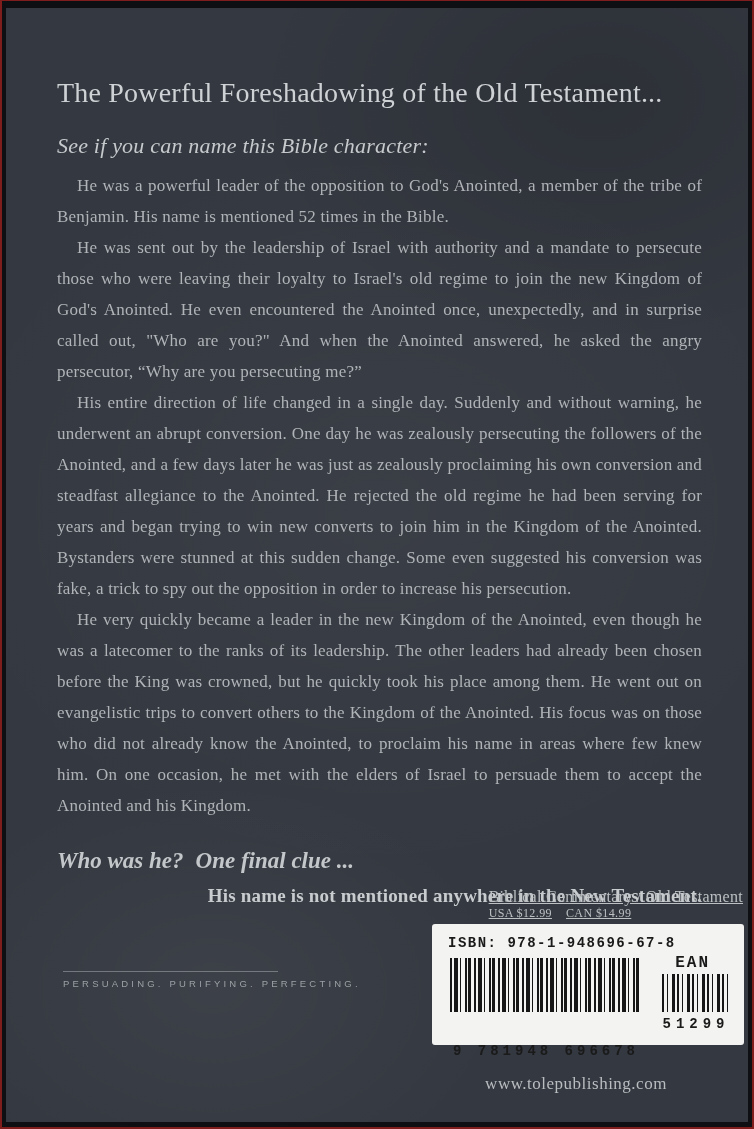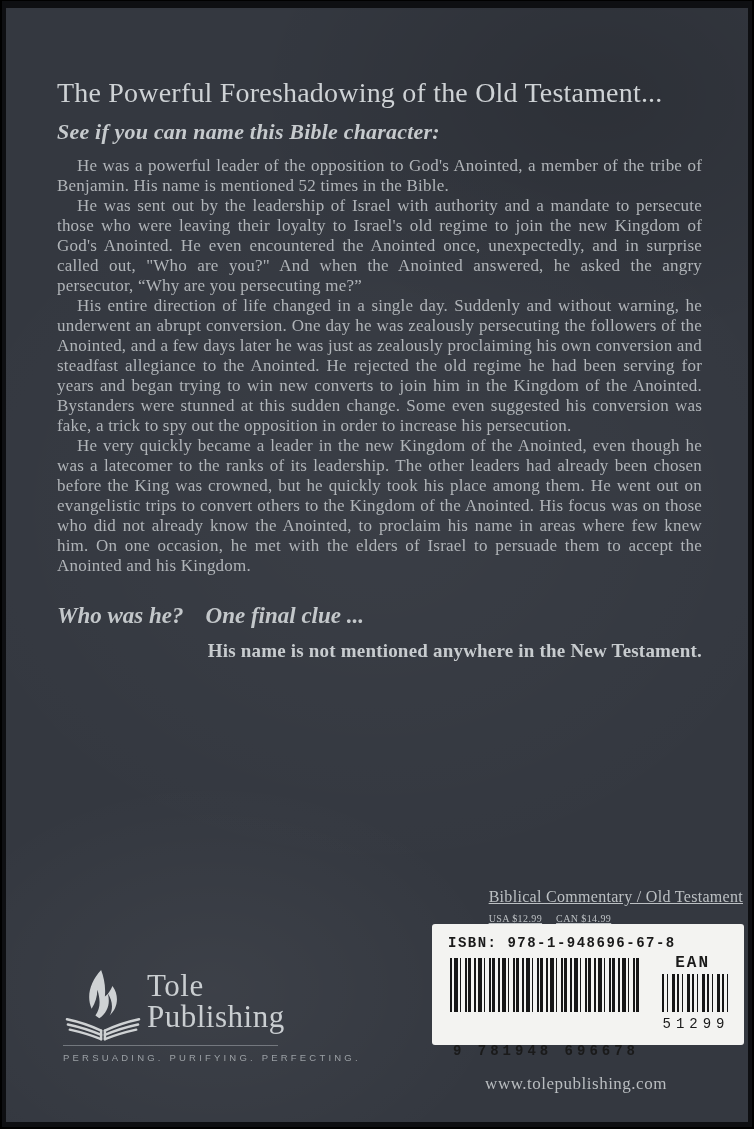--- a/index.html
+++ b/index.html
@@ -1,21 +1,21 @@
 <!DOCTYPE html>
 <html><head>
 <meta charset="utf-8">
 <style>
   * { margin: 0; padding: 0; box-sizing: border-box; }
   html, body { background: #ffffff; }
   .page {
     position: relative;
     width: 754px;
     height: 1129px;
-    background: #000000;
+    background: #7f1d1d;
     overflow: hidden;
     font-family: "Liberation Serif", serif;
   }
   .frame {
     position: absolute;
     top: 1px; left: 2px; right: 2px; bottom: 2px;
     background: #0e0f12;
   }
   .cover {
     position: absolute;
@@ -36,59 +36,59 @@
   .title {
     font-size: 28px;
     font-weight: 400;
     color: #ced2d5;
     letter-spacing: 0.2px;
     line-height: 1.2;
   }
   .subtitle {
     font-size: 22px;
     font-style: italic;
-    font-weight: 700;
+    font-weight: 400;
     color: #c6cacd;
-    margin-top: 9px;
+    margin-top: 23px;
     letter-spacing: 0.2px;
   }
   .body-copy { margin-top: 11px; }
   .body-copy p {
     font-size: 17px;
-    line-height: 20px;
+    line-height: 31px;
     text-align: justify;
     text-indent: 20px;
     color: #b0b4b8;
     letter-spacing: 0.2px;
   }
   .clue-line {
     margin-top: 27px;
     font-size: 23px;
     font-style: italic;
     font-weight: 600;
     color: #c3c7ca;
   }
-  .clue-line .clue-rest { margin-left: 22px; }
+  .clue-line .clue-rest { margin-left: 12px; }
   .final-clue {
     margin-top: 11px;
     font-size: 19px;
     font-weight: 700;
     color: #c8cccf;
     letter-spacing: 0.2px;
     text-align: right;
   }
   .meta {
     position: absolute;
     top: 888px;
     right: 11px;
     color: #bcc0c3;
     text-decoration: underline;
   }
   .meta .category { font-size: 16px; letter-spacing: 0.3px; }
-  .meta .prices { font-size: 10px; margin-top: 7px; letter-spacing: 0.4px; }
+  .meta .prices { font-size: 12px; letter-spacing: 0.4px; }
   .meta .prices .price-can { margin-left: 14px; }
   .barcode-box {
     position: absolute;
     top: 924px;
     right: 10px;
     width: 312px;
     height: 121px;
     background: #f3f3f1;
     border-radius: 3px;
     font-family: "Liberation Mono", "DejaVu Sans Mono", monospace;
@@ -138,21 +138,21 @@
       #161616 0px, #161616 2px, #f3f3f1 2px, #f3f3f1 5px,
       #161616 5px, #161616 6px, #f3f3f1 6px, #f3f3f1 10px,
       #161616 10px, #161616 13px, #f3f3f1 13px, #f3f3f1 15px);
   }
   .addon-digits {
     position: absolute;
     left: 224px; top: 92px;
     width: 80px;
     text-align: center;
     font-size: 14px;
-    font-weight: 400;
+    font-weight: 700;
     letter-spacing: 5px;
     white-space: nowrap;
   }
   .publisher-logo {
     position: absolute;
     left: 63px;
     top: 968px;
     width: 230px;
     color: #c9cccf;
   }
@@ -224,38 +224,18 @@
   <div class="barcode-box">
     <div class="isbn-line">ISBN: 978-1-948696-67-8</div>
     <div class="ean-label">EAN</div>
     <div class="main-bars"></div>
     <div class="main-digits">9 781948 696678</div>
     <div class="addon-bars"></div>
     <div class="addon-digits">51299</div>
   </div>
 
   <div class="publisher-logo">
-    <div class="logo-row">
-      <span class="logo-icon">
-        <svg viewBox="0 0 84 78" width="80" height="74" aria-hidden="true">
-          <path fill="#cfd2d4" d="M40 2 C29 14 24 29 30 43 C34 37 36 30 36 23 C39 32 40 42 34 50 L38 53 C47 47 50 37 47 27 C52 34 53 43 49 50 C57 43 60 30 52 19 C50 24 47 28 44 30 C45 19 43 10 40 2 Z"></path>
-          <g stroke="#cfd2d4" stroke-width="2.6" fill="none" stroke-linecap="round">
-            <path d="M4 54 Q23 58 40 66"></path>
-            <path d="M5 59.5 Q24 63.5 40 70.5"></path>
-            <path d="M7 65 Q25 69 40 75"></path>
-            <path d="M80 54 Q61 58 44 66"></path>
-            <path d="M79 59.5 Q60 63.5 44 70.5"></path>
-            <path d="M77 65 Q59 69 44 75"></path>
-            <path d="M40 66 L40 75 M44 66 L44 75"></path>
-          </g>
-        </svg>
-      </span>
-      <div class="logo-wordmark">
-        <div>Tole</div>
-        <div>Publishing</div>
-      </div>
-    </div>
     <div class="logo-rule"></div>
     <div class="logo-tagline">PERSUADING. PURIFYING. PERFECTING.</div>
   </div>
 
   <div class="website">www.tolepublishing.com</div>
 </div>
 
 </body></html>

